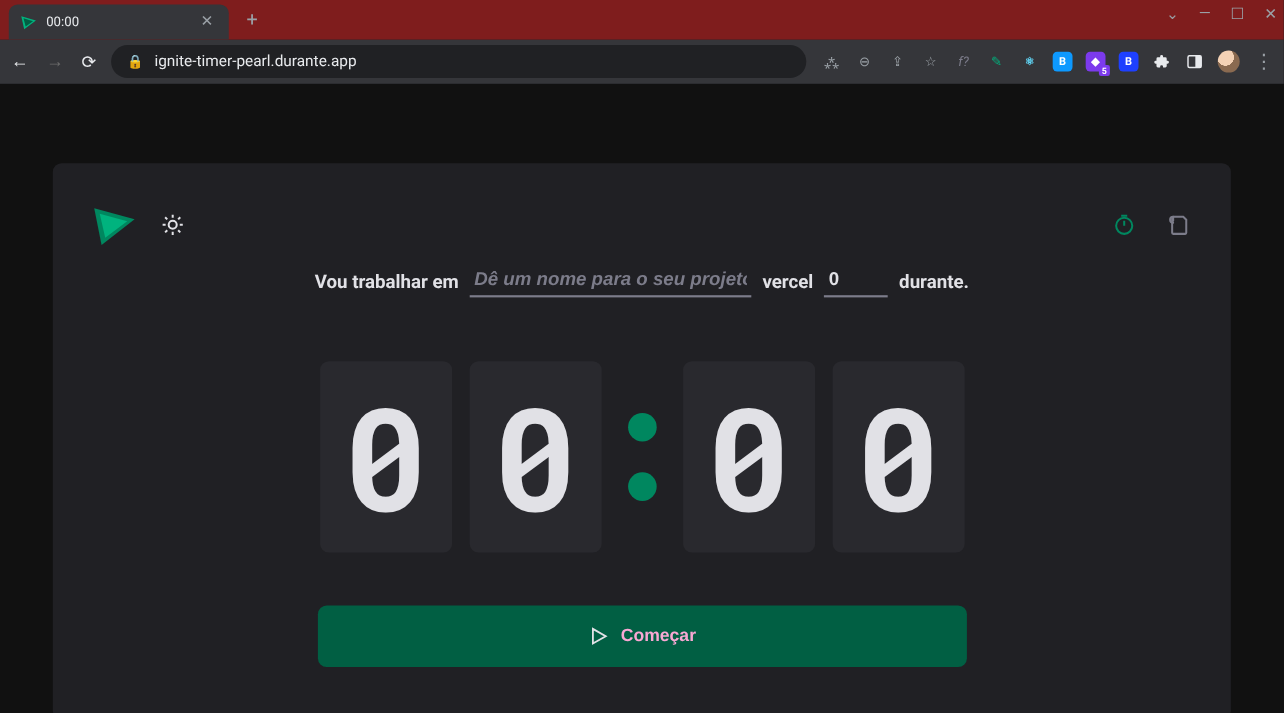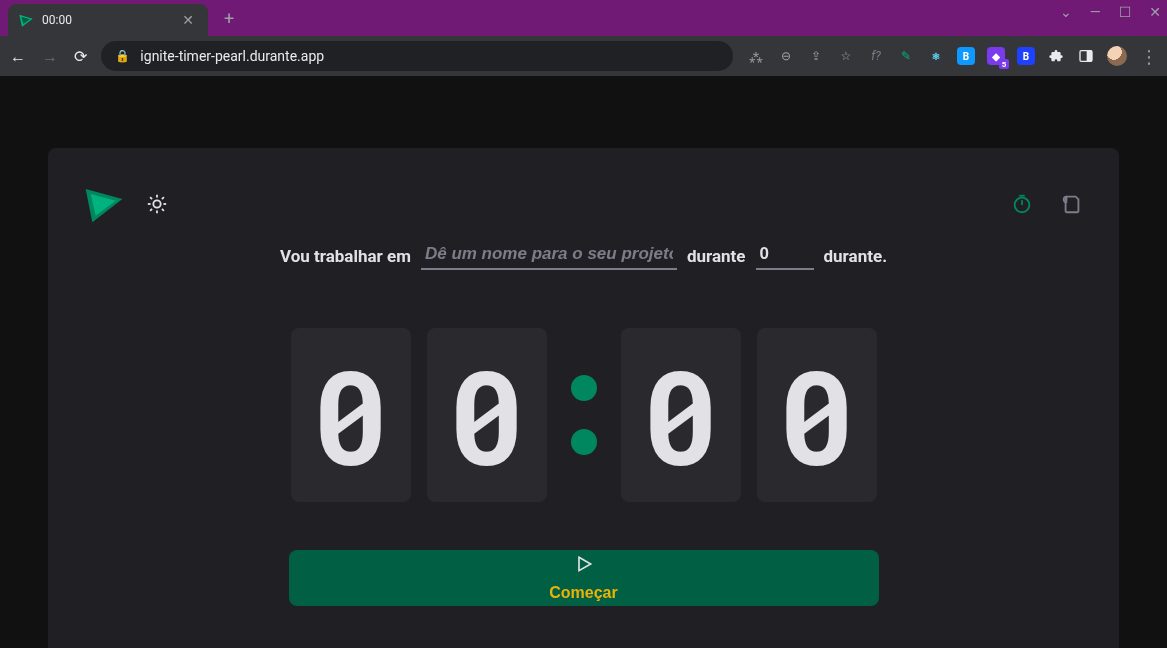--- a/index.html
+++ b/index.html
@@ -17,21 +17,21 @@
     height: 648px;
     background: #202124;
     display: flex;
     flex-direction: column;
     position: relative;
   }
   .tabstrip {
     height: 36px;
     display: flex;
     align-items: flex-end;
-    background: #701a75;
+    background: #7f1d1d;
     padding-left: 8px;
     position: relative;
   }
   .tab {
     display: flex;
     align-items: center;
     gap: 8px;
     background: #35363A;
     color: #E8EAED;
     font-size: 12px;
@@ -195,27 +195,26 @@
   .start-btn {
     margin: 48px auto 0 auto;
     display:flex;
     align-items:center;
     justify-content:center;
     gap: 10px;
     width: 590px;
     max-width: 100%;
     height: 56px;
     background:#015F43;
-    color:#eab308;
+    color:#f9a8d4;
     border:none;
     border-radius:8px;
     font-size:16px;
     font-weight:700;
     cursor:pointer;
-    flex-direction:column;
   }
   .start-btn svg { width:20px; height:20px; fill:none; stroke:#E1E1E6; stroke-width:2; }
 
   svg { display:block; }
 </style>
 </head>
 <body>
 
 <div class="chrome">
 
@@ -314,21 +313,21 @@
                 <path d="M6 4h10l3 3v13a1 1 0 0 1-1 1H6a1 1 0 0 1-1-1V5a1 1 0 0 1 1-1z"></path>
                 <path d="M6 4v4M6 4a3 3 0 0 0 0 6" stroke-linecap="round"></path>
               </svg>
           </span>
         </div>
       </div>
 
       <div class="form-line">
         <span>Vou trabalhar em</span>
         <input class="task-input" type="text" placeholder="Dê um nome para o seu projeto" style="">
-        <span>durante</span>
+        <span>vercel</span>
         <input class="minutes-input" type="text" value="0" style="">
         <span>durante.</span>
       </div>
 
       <div class="countdown">
         <div class="digit">0</div>
         <div class="digit">0</div>
         <div class="sep">
           <div class="dot"></div>
           <div class="dot"></div>

